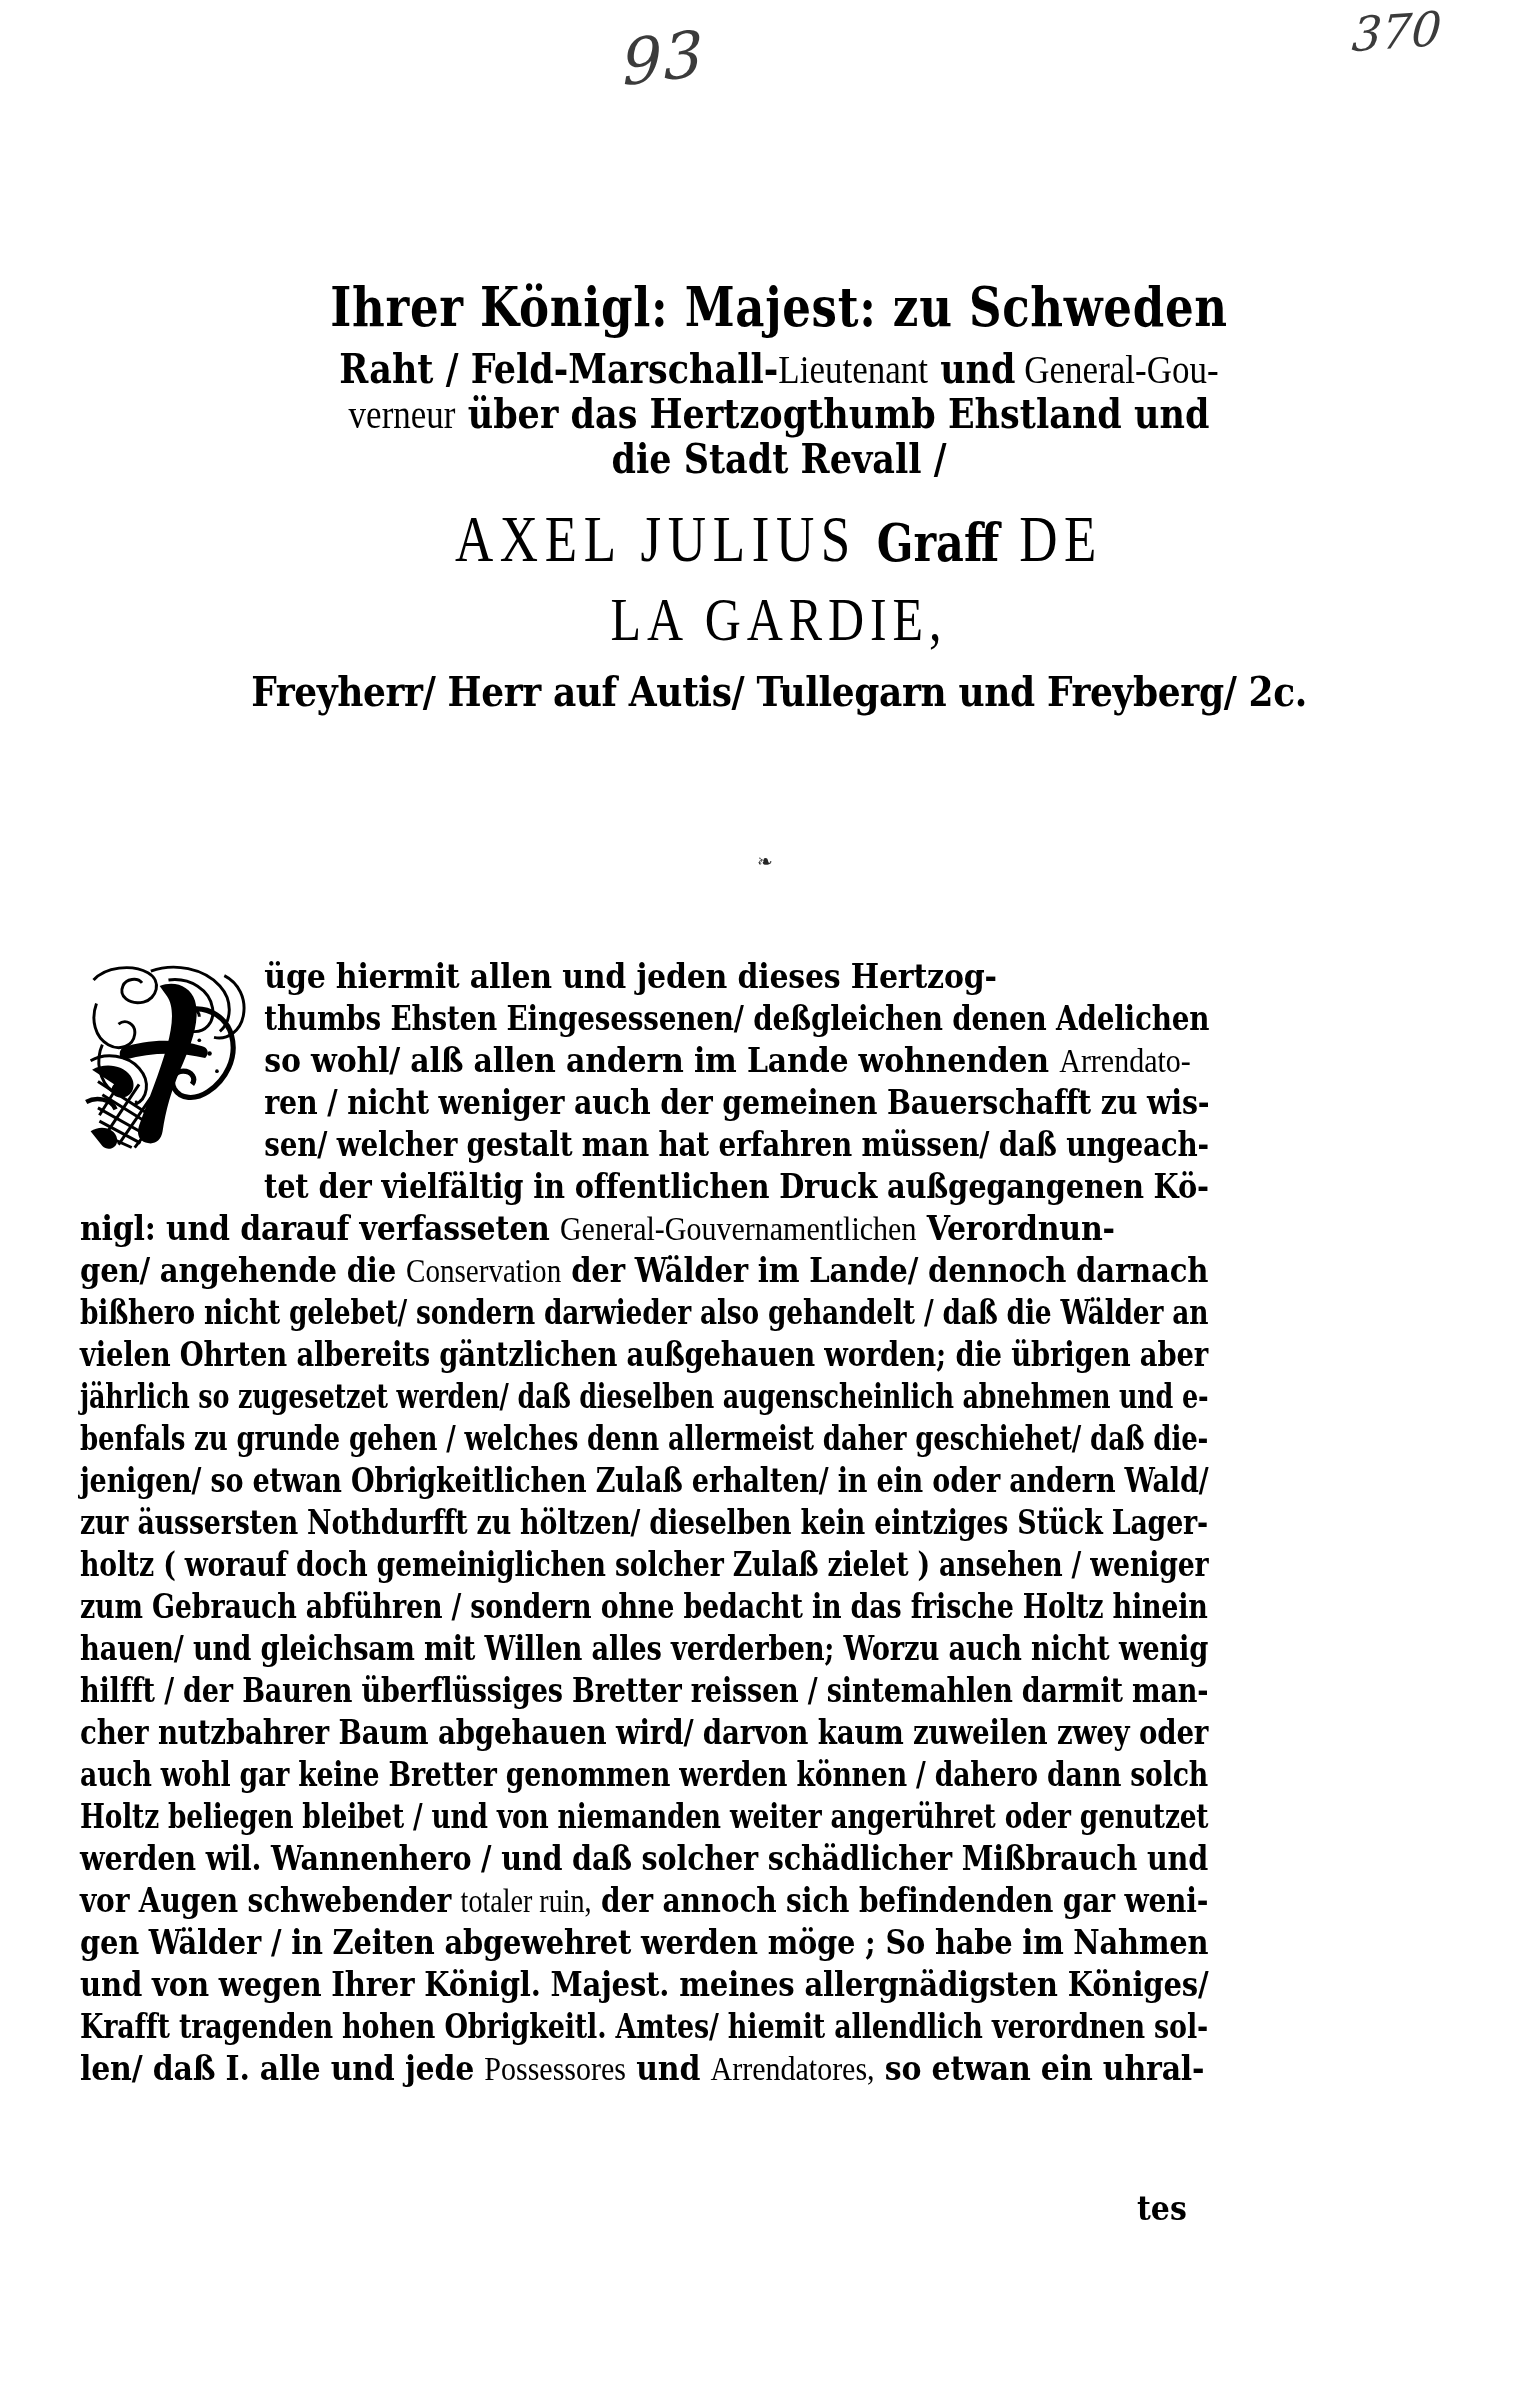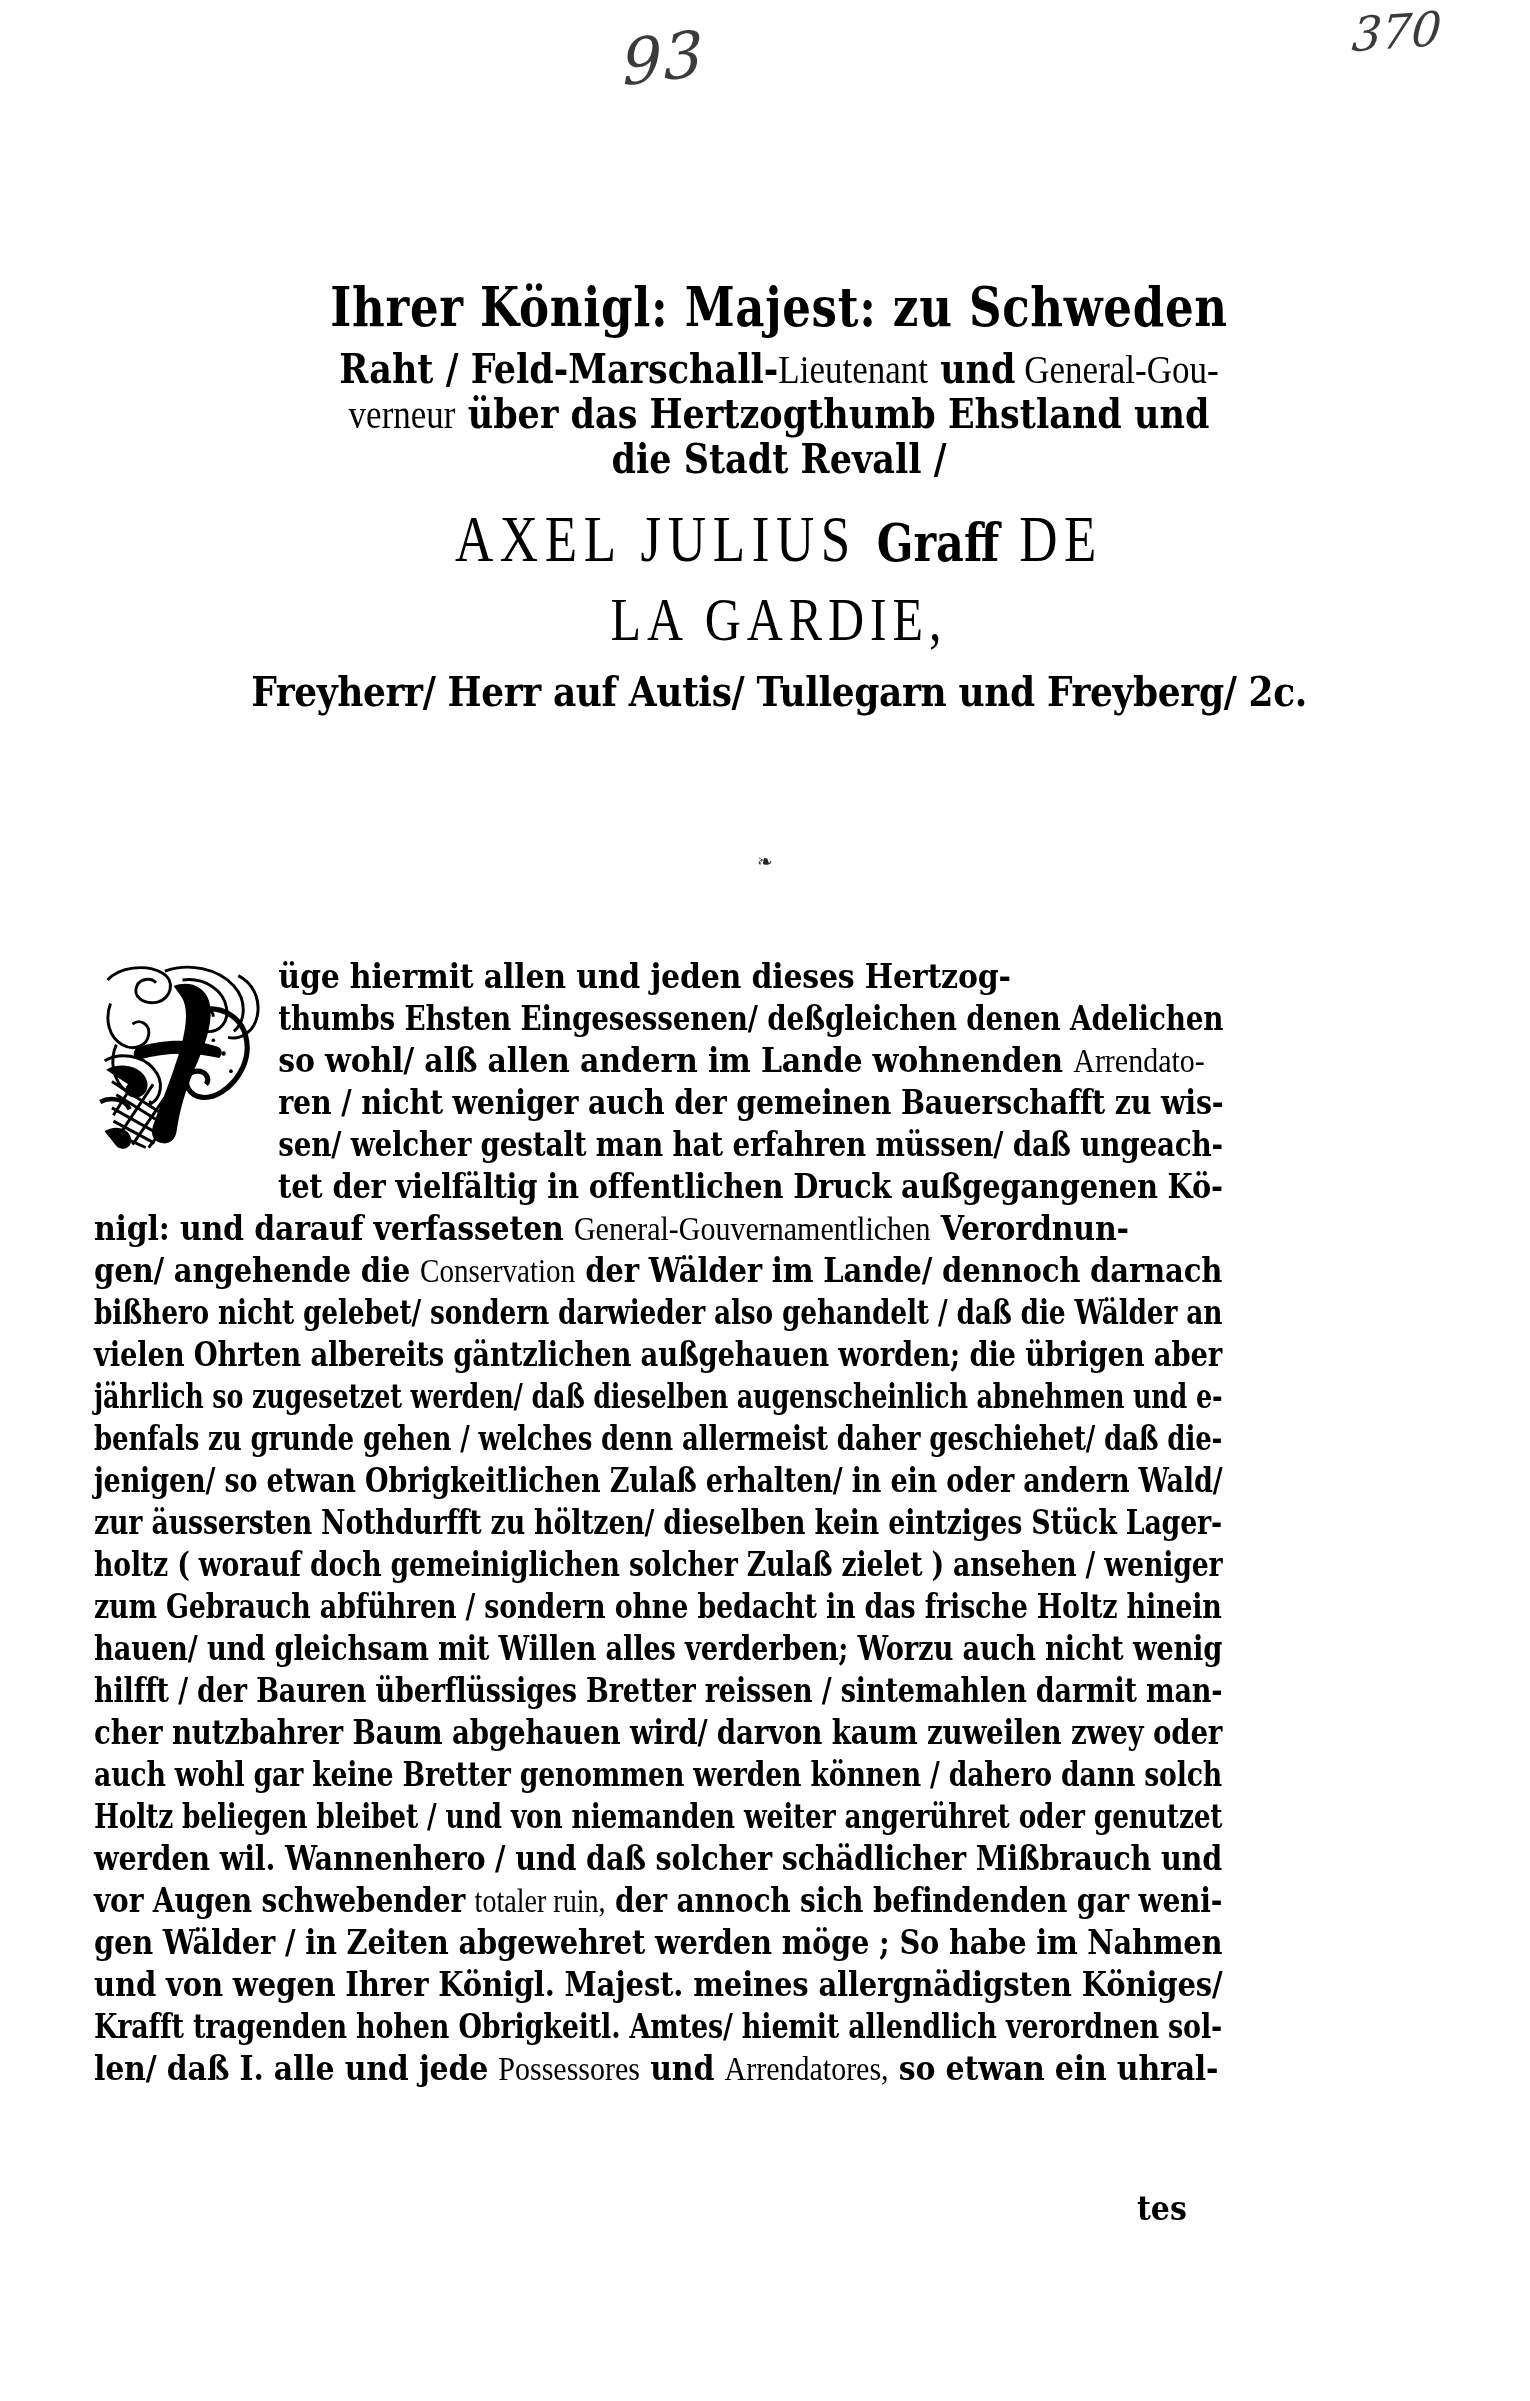--- a/index.html
+++ b/index.html
@@ -67,21 +67,21 @@
     letter-spacing:-0.4px;
   }
 
   .fleuron{
     position:absolute;left:0;right:0;top:850px;text-align:center;
     font-size:19px;color:#000;opacity:.85;
   }
 
   
   .body{
-    position:absolute;left:94px;top:954px;width:1133px;
+    position:absolute;left:80px;top:954px;width:1133px;
   }
   .dropcap{
     float:left;width:174px;height:191px;margin:4.4px 10.3px 0 0;
     position:relative;
   }
   .dropcap svg{display:block;width:174px;height:191px;}
 
   .bl{
     display:block;
     font-family:"DejaVu Serif","Liberation Serif",serif;

